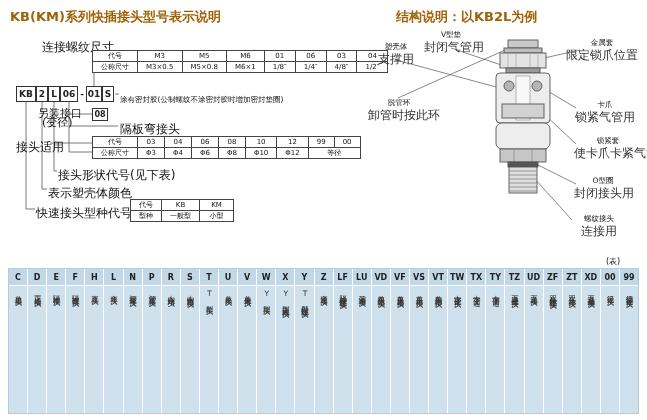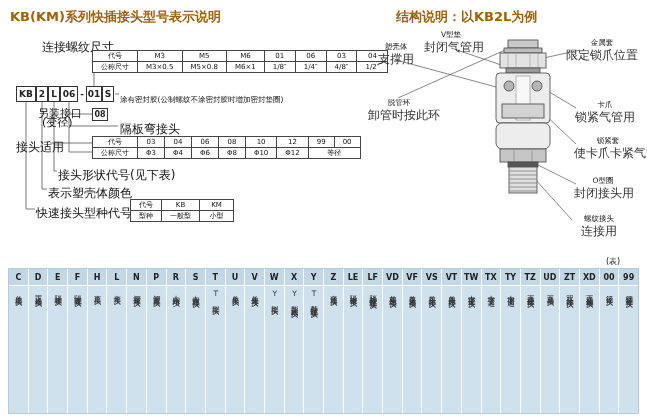--- a/index.html
+++ b/index.html
@@ -329,32 +329,32 @@
         <span class="vtext">T型外螺纹接头</span>
       </div>
     </div>
     <div class="shape-col">
       <div class="shape-hd">Z</div>
       <div class="shape-bd">
         <span class="vtext">弯通接头</span>
       </div>
     </div>
     <div class="shape-col">
-      <div class="shape-hd">LE</div>
-      <div class="shape-bd">
-        <span class="vtext">隔板弯接头</span>
-      </div>
-    </div>
-    <div class="shape-col">
       <div class="shape-hd">LF</div>
       <div class="shape-bd">
         <span class="vtext">隔板外螺纹接头</span>
       </div>
     </div>
     <div class="shape-col">
+      <div class="shape-hd">LU</div>
+      <div class="shape-bd">
+        <span class="vtext">偏三通接头</span>
+      </div>
+    </div>
+    <div class="shape-col">
       <div class="shape-hd">VD</div>
       <div class="shape-bd">
         <span class="vtext">单头双组接头</span>
       </div>
     </div>
     <div class="shape-col">
       <div class="shape-hd">VF</div>
       <div class="shape-bd">
         <span class="vtext">单头三通接头</span>
       </div>
@@ -395,20 +395,26 @@
         <span class="vtext">五通变径接头</span>
       </div>
     </div>
     <div class="shape-col">
       <div class="shape-hd">UD</div>
       <div class="shape-bd">
         <span class="vtext">五通接头</span>
       </div>
     </div>
     <div class="shape-col">
+      <div class="shape-hd">ZF</div>
+      <div class="shape-bd">
+        <span class="vtext">双头外螺纹接头</span>
+      </div>
+    </div>
+    <div class="shape-col">
       <div class="shape-hd">ZT</div>
       <div class="shape-bd">
         <span class="vtext">双头三排接头</span>
       </div>
     </div>
     <div class="shape-col">
       <div class="shape-hd">XD</div>
       <div class="shape-bd">
         <span class="vtext">五通插装接头</span>
       </div>

